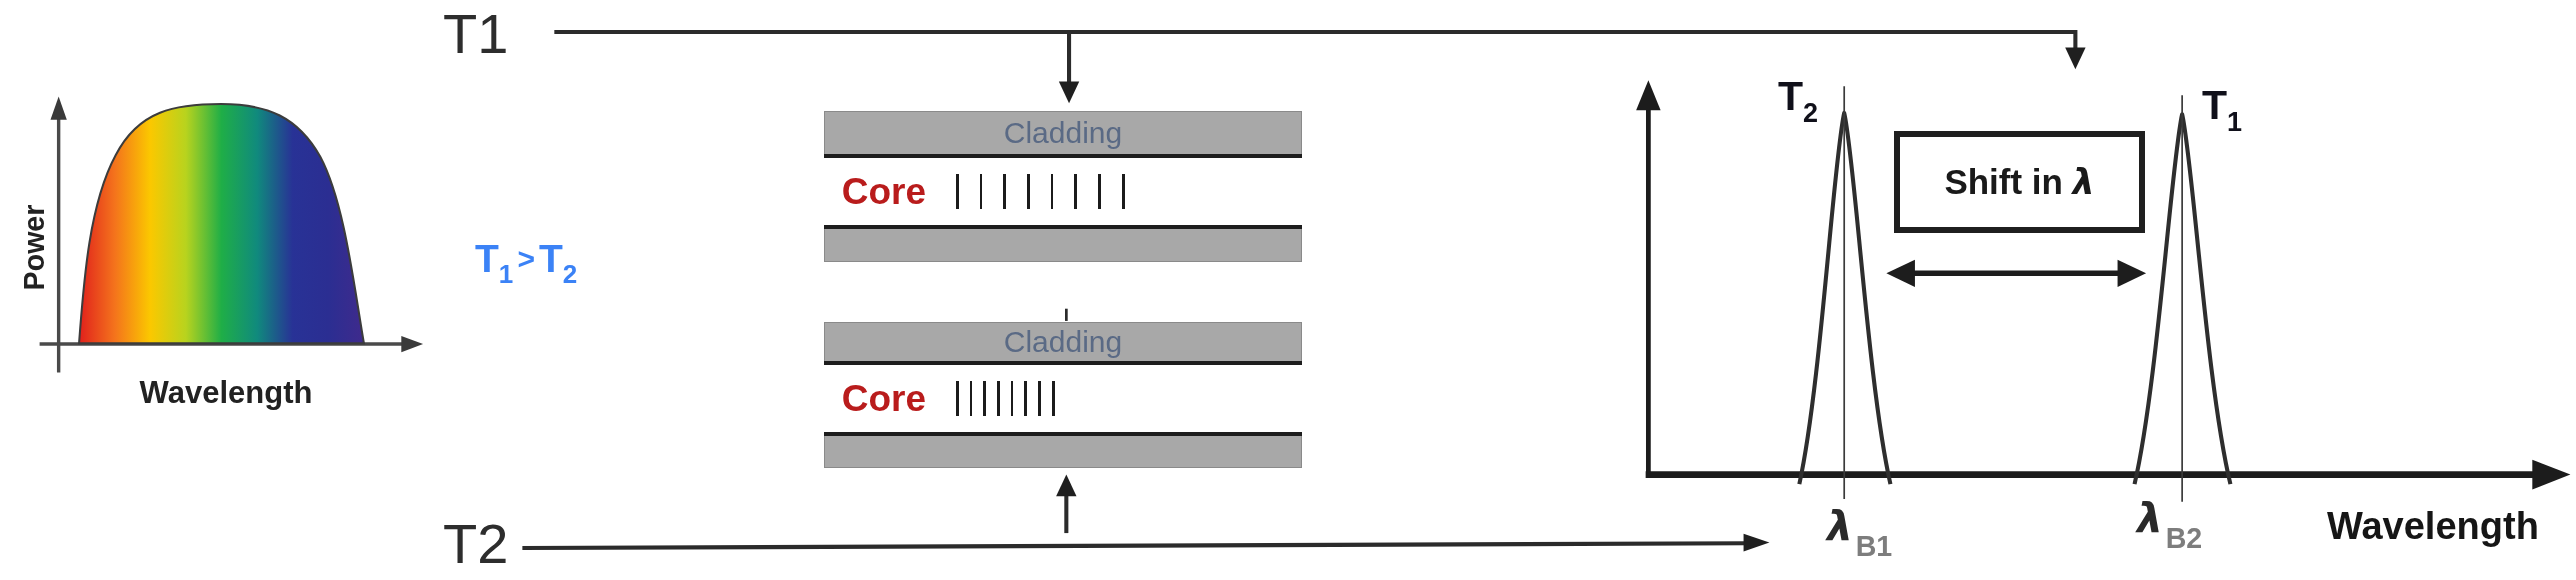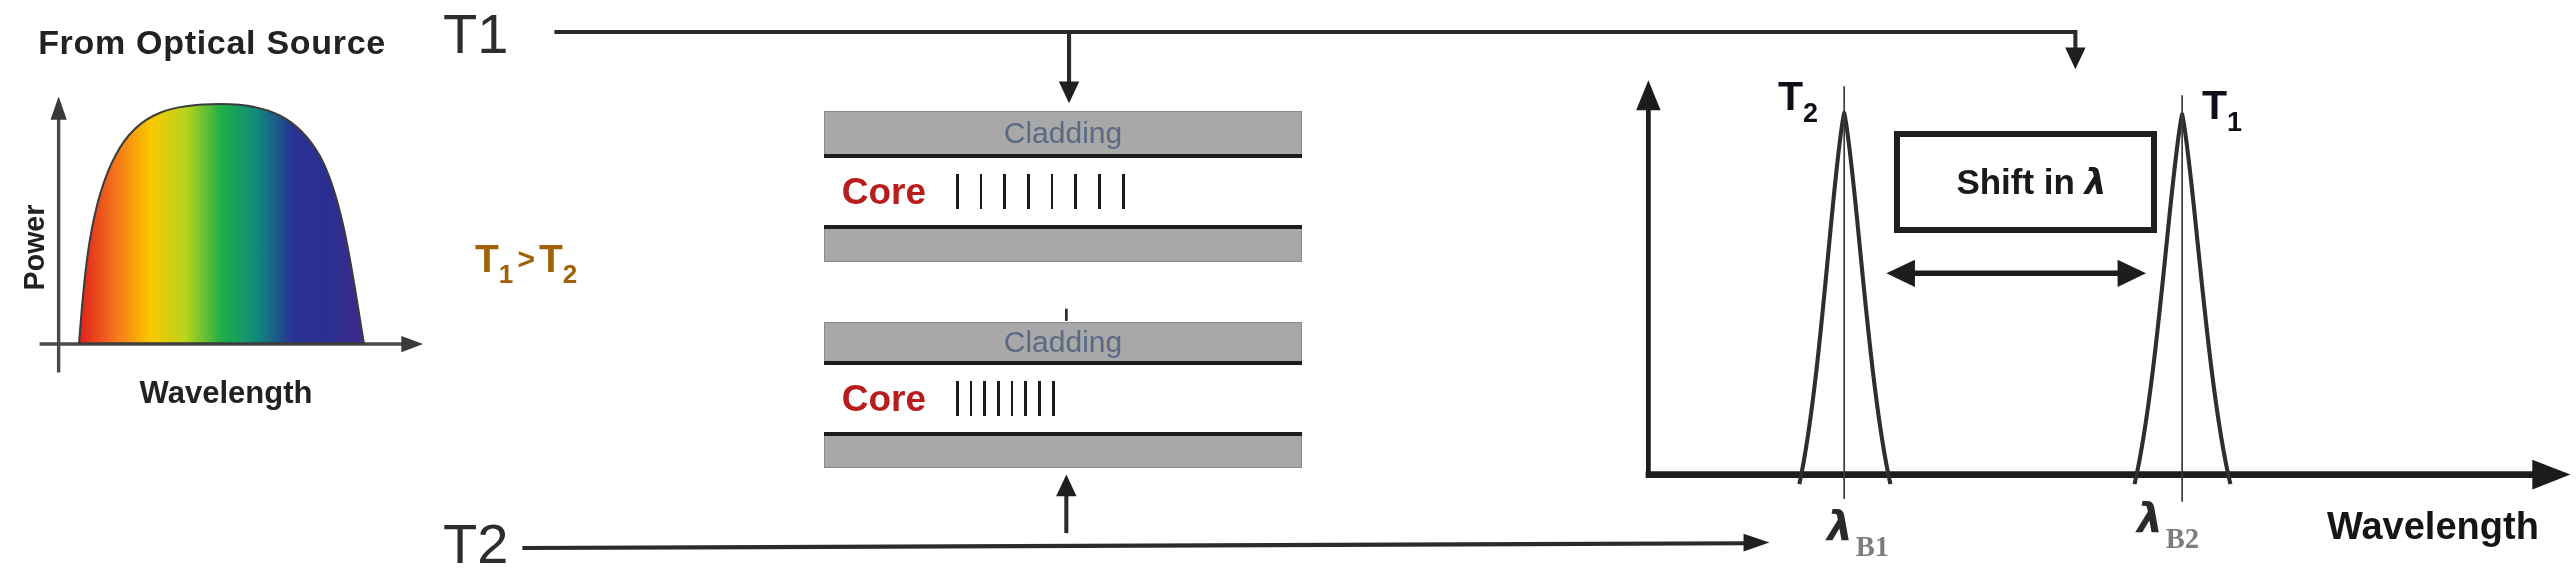--- a/index.html
+++ b/index.html
@@ -17,21 +17,21 @@
     transform:rotate(-90deg); font-size:28.6px; font-weight:bold; color:#222;}
   .wl-left-label{left:124px; top:375px; width:204px; text-align:center;
     font-size:31px; font-weight:bold; color:#222;}
 
   
   .t-plain{font-size:56px; font-weight:400; color:#2d2d2d;}
   .t1-label{left:443px; top:1.4px;}
   .t2-label{left:443px; top:511px;}
 
   
-  .t-relation{left:475px; top:237px; font-size:39px; font-weight:bold; color:#a16207;}
+  .t-relation{left:475px; top:237px; font-size:39px; font-weight:bold; color:#3b82f6;}
   .t-relation sub{font-size:26px; font-weight:bold; position:relative; top:2.7px;}
   .t-relation .op{font-size:30px; padding:0 4.1px; position:relative; top:-2.7px;}
 
   
   .fiber{left:824px; width:478px;}
   .fiber-1{top:111px;}
   .fiber-2{top:322px;}
   .clad-band{background:var(--cladding-gray,#a8a8a8); border:1.4px solid #8a8a8a; border-bottom:none;
     display:flex; align-items:center; justify-content:center;}
   .fiber-1 .clad-band{height:42px;}
@@ -46,27 +46,27 @@
   .fiber-1 .bot-band{height:32px;}
   .fiber-2 .bot-band{height:31px;}
 
   
   .peak-label{font-size:41px; font-weight:bold; color:#10101a;}
   .peak-label sub{font-size:27px; font-weight:bold; position:relative; top:2.7px;}
   .peak-t2{left:1778px; top:73px;}
   .peak-t1{left:2202px; top:82px;}
   .shift-box{left:1894px; top:131px; width:239px; height:90px; background:#fff;
     border:6.1px solid #1f1f1f; display:flex; align-items:center; justify-content:center;
-    font-size:35px; font-weight:bold; color:#1a1a1a;padding-left:12px;}
+    font-size:35px; font-weight:bold; color:#1a1a1a;}
   .shift-box .lam{font-style:italic; margin-left:9.5px; font-family:"DejaVu Sans", sans-serif;}
   .lambda-label{font-size:41px; font-weight:bold; font-style:italic; color:#2a2a2a;
     font-family:"DejaVu Sans", sans-serif;}
   .lambda-label sub{font-size:28.6px; font-weight:bold; font-style:normal;
     color:var(--subscript-gray,#7d7d7d); position:relative; top:6.8px; margin-left:2.7px;
-    font-family:Liberation Serif, serif;}
+    font-family:Liberation Sans, sans-serif;}
   .lambda-b1{left:1827px; top:502px;}
   .lambda-b2{left:2137px; top:494px;}
   .wl-right-label{left:2327px; top:505px; font-size:38px; font-weight:bold; color:#161616;}
 </style>
 </head>
 <body>
 
 <div class="canvas">
 
   <svg class="overlay" viewBox="0 0 3788 853" xmlns="http://www.w3.org/2000/svg">
@@ -124,21 +124,20 @@
       <line x1="3209" y1="140" x2="3209" y2="738" stroke-width="2.5" stroke="#3a3a3a"></line>
     </g>
 
     <g stroke="#1d1d1d" fill="#1d1d1d">
       <line x1="2806" y1="402" x2="3124" y2="402" stroke-width="8"></line>
       <polygon points="2774,402 2816,382 2816,422" stroke="none"></polygon>
       <polygon points="3156,402 3114,382 3114,422" stroke="none"></polygon>
     </g>
   </svg>
 
-  <div class="abs src-title">From Optical Source</div>
   <div class="abs power-label">Power</div>
   <div class="abs wl-left-label">Wavelength</div>
 
   <div class="abs t-plain t1-label">T1</div>
   <div class="abs t-plain t2-label">T2</div>
 
   <div class="abs t-relation">
     <span>T</span><sub>1</sub><span class="op">&gt;</span><span>T</span><sub>2</sub>
   </div>
 

